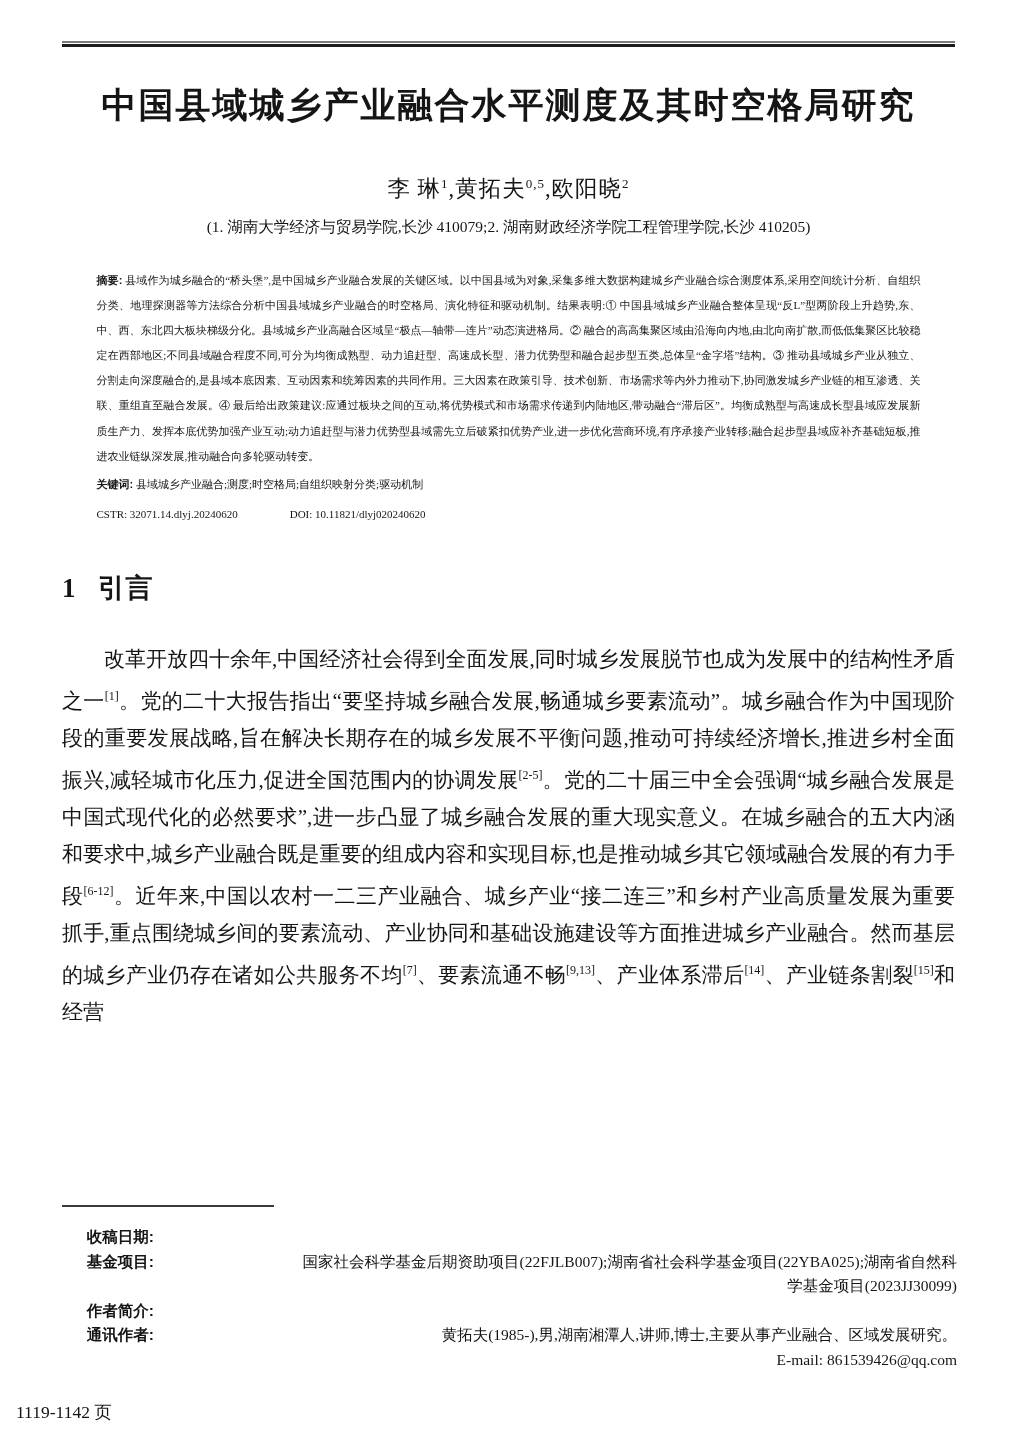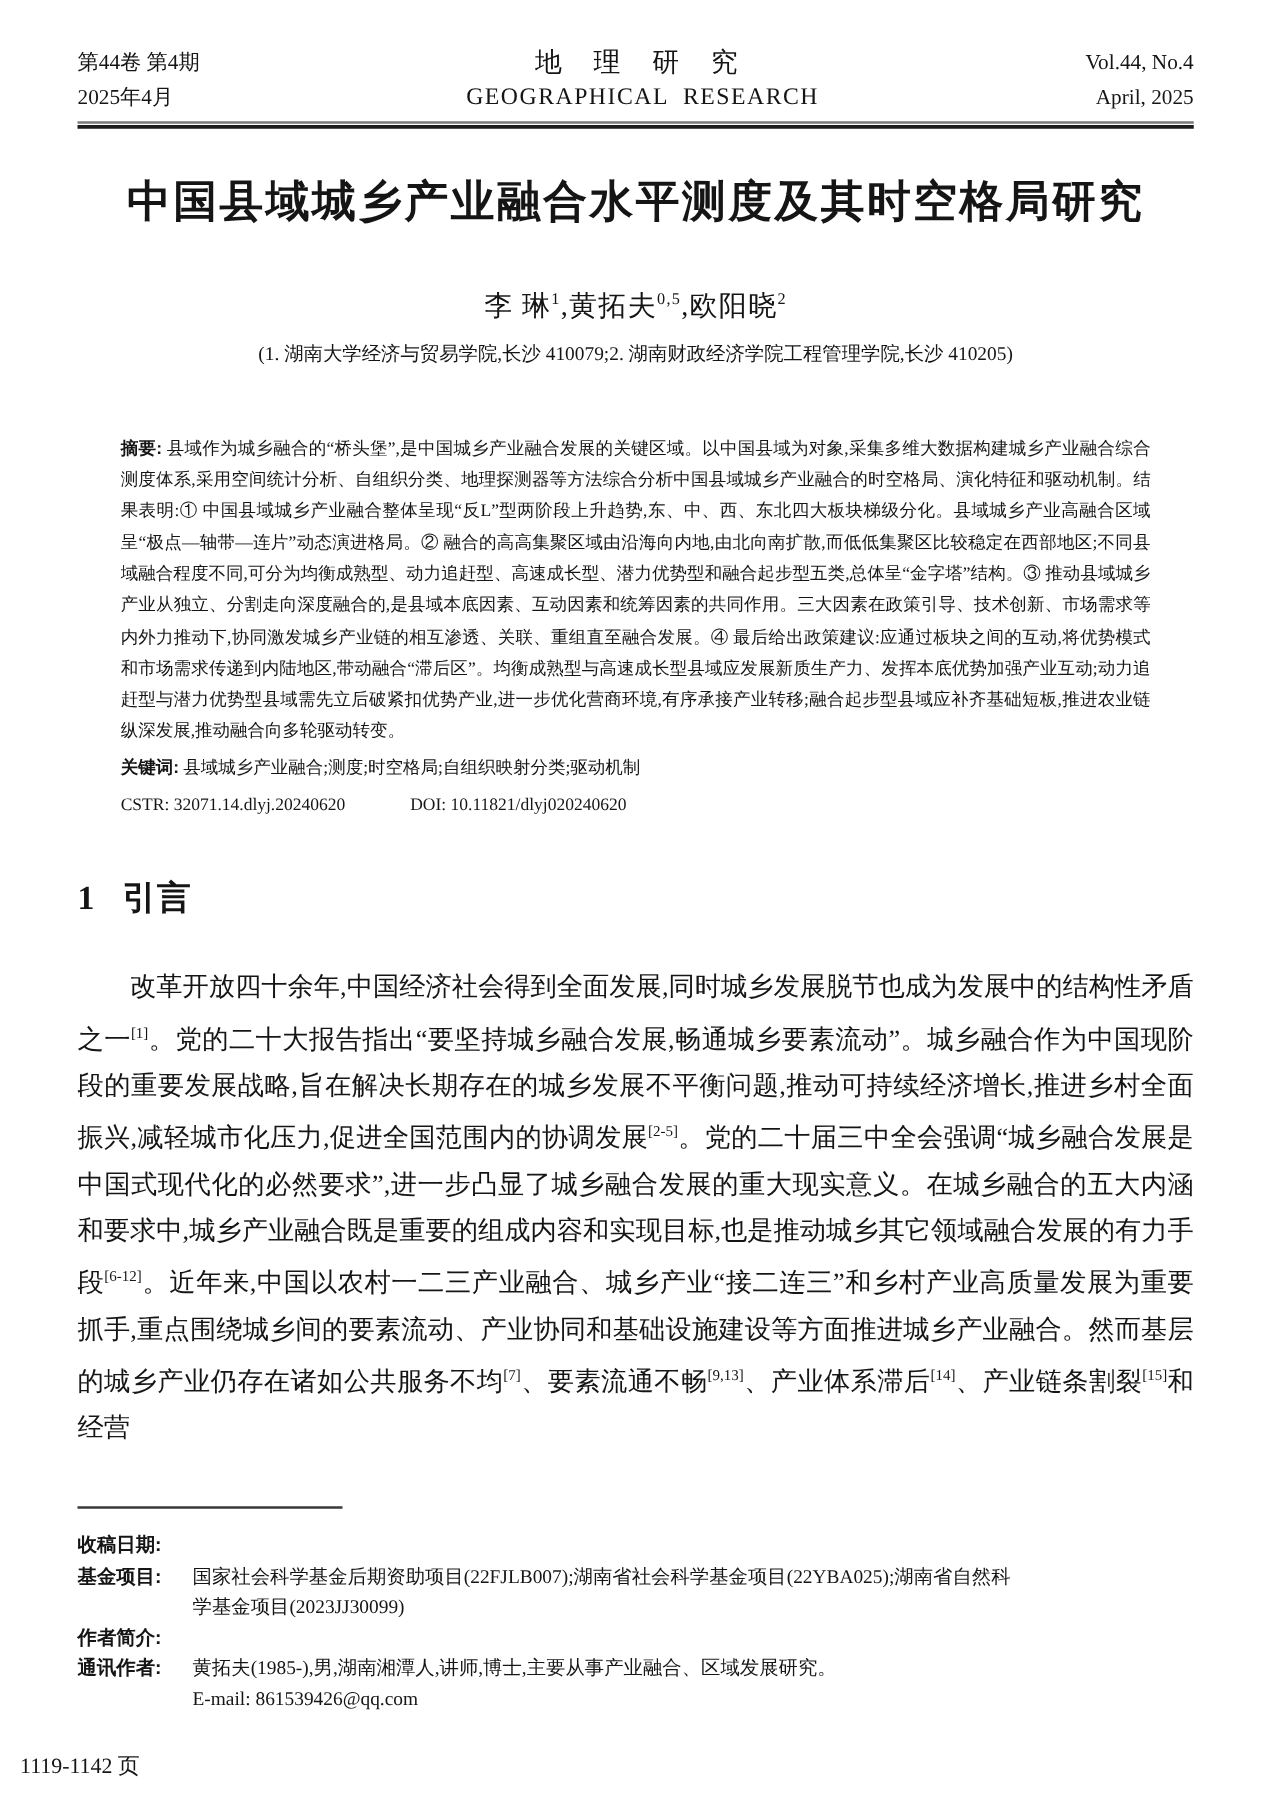--- a/index.html
+++ b/index.html
@@ -46,23 +46,23 @@
   }
   .authors sup { font-size: 13px; }
   .affiliation {
     margin-top: 13px;
     text-align: center;
     font-size: 15.5px;
   }
 
   
   .abstract-block {
-    margin: 52px auto 0 auto;
+    margin: 30px auto 0 auto;
     width: 824px;
-    font-size: 14px;
+    font-size: 11px;
     line-height: 25.1px;
     text-align: justify;
   }
   .abstract-block .lbl {
     font-family: "Liberation Sans", "DejaVu Sans", sans-serif;
     font-weight: bold;
   }
   .kw-line { margin-top: 3px; }
   .cstr-line { margin-top: 5px; text-align: left; }
   .cstr-line .doi-gap { display: inline-block; width: 52px; }
@@ -83,21 +83,21 @@
   }
   .body-para sup, .abstract-block sup { font-size: 12px; }
 
   
   .footnote {
     position: absolute;
     top: 1205px; left: 62px; right: 60px;
     font-size: 15.5px;
   }
   .fn-sep { width: 212px; border-top: 2.5px solid #3a3a3a; margin-bottom: 18px; }
-  .fn-row { display: flex; line-height: 24.5px; }
+  .fn-row { display: flex; line-height: 24.5px; text-align: right; }
   .fn-label {
     flex: 0 0 92px;
     font-family: "Liberation Sans", "DejaVu Sans", sans-serif;
     font-weight: bold;
     white-space: nowrap;
   }
   .fn-content { flex: 1; }
   .fn-content b {
     font-family: "Liberation Sans", "DejaVu Sans", sans-serif;
     font-weight: bold;
@@ -108,34 +108,20 @@
     text-align: left;
     font-size: 17.5px;
   }
 </style>
 </head>
 <body>
 
 <div class="page">
   <div class="inner">
 
-    <div class="jheader">
-      <div class="jh-left">
-        <div>第44卷 第4期</div>
-        <div>2025年4月</div>
-      </div>
-      <div class="jh-center">
-        <div class="jh-cn">地 理 研 究</div>
-        <div class="jh-en">GEOGRAPHICAL RESEARCH</div>
-      </div>
-      <div class="jh-right">
-        <div>Vol.44, No.4</div>
-        <div>April, 2025</div>
-      </div>
-    </div>
     <div class="rule"></div>
 
     <h1 class="title">中国县域城乡产业融合水平测度及其时空格局研究</h1>
 
     <div class="authors">李  琳<sup>1</sup>,黄拓夫<sup>0,5</sup>,欧阳晓<sup>2</sup></div>
 
     <div class="affiliation">(1. 湖南大学经济与贸易学院,长沙 410079;2. 湖南财政经济学院工程管理学院,长沙 410205)</div>
 
     <div class="abstract-block">
       <p><span class="lbl">摘要:</span> <span>县域作为城乡融合的“桥头堡”,是中国城乡产业融合发展的关键区域。以中国县域为对象,采集多维大数据构建城乡产业融合综合测度体系,采用空间统计分析、自组织分类、地理探测器等方法综合分析中国县域城乡产业融合的时空格局、演化特征和驱动机制。结果表明:① 中国县域城乡产业融合整体呈现“反L”型两阶段上升趋势,东、中、西、东北四大板块梯级分化。县域城乡产业高融合区域呈“极点—轴带—连片”动态演进格局。② 融合的高高集聚区域由沿海向内地,由北向南扩散,而低低集聚区比较稳定在西部地区;不同县域融合程度不同,可分为均衡成熟型、动力追赶型、高速成长型、潜力优势型和融合起步型五类,总体呈“金字塔”结构。③ 推动县域城乡产业从独立、分割走向深度融合的,是县域本底因素、互动因素和统筹因素的共同作用。三大因素在政策引导、技术创新、市场需求等内外力推动下,协同激发城乡产业链的相互渗透、关联、重组直至融合发展。④ 最后给出政策建议:应通过板块之间的互动,将优势模式和市场需求传递到内陆地区,带动融合“滞后区”。均衡成熟型与高速成长型县域应发展新质生产力、发挥本底优势加强产业互动;动力追赶型与潜力优势型县域需先立后破紧扣优势产业,进一步优化营商环境,有序承接产业转移;融合起步型县域应补齐基础短板,推进农业链纵深发展,推动融合向多轮驱动转变。</span></p>

